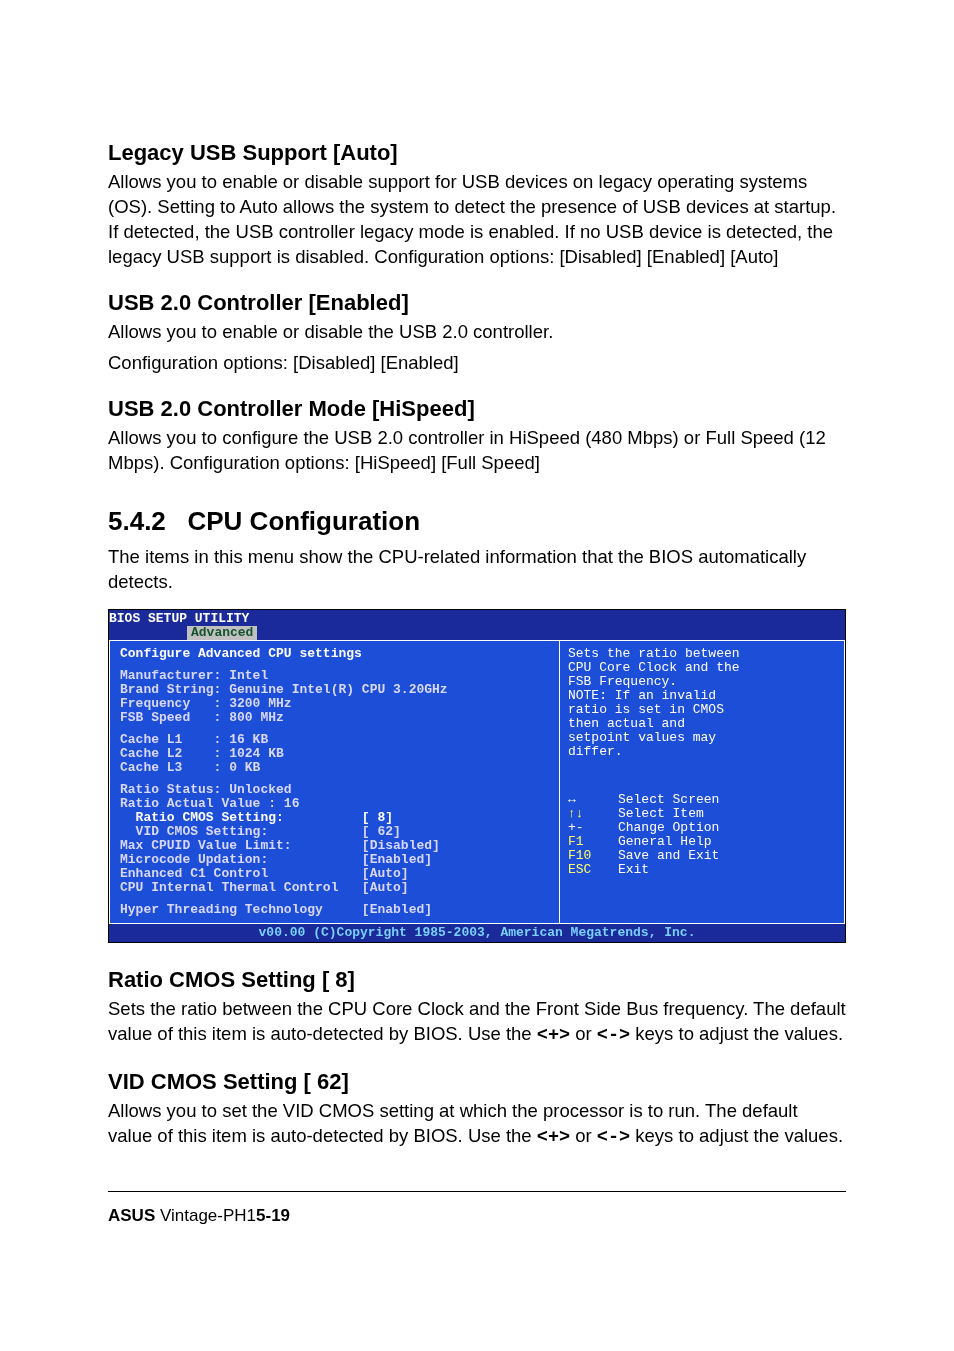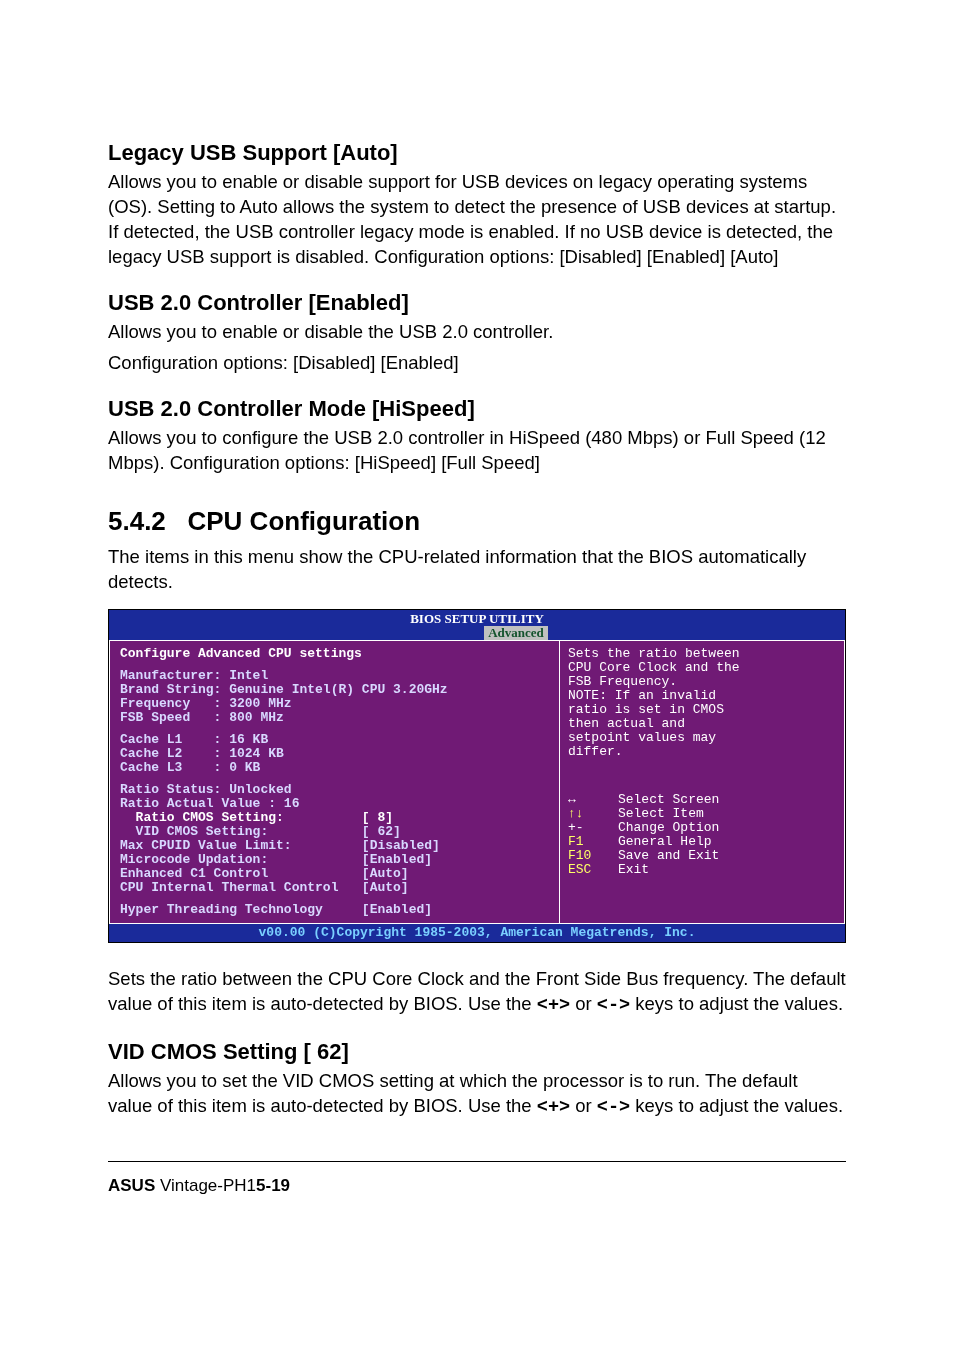--- a/index.html
+++ b/index.html
@@ -50,39 +50,37 @@
   .bios {
     margin: 14px 0 24px 0;
     font-family: "Courier New", monospace;
     font-size: 13px;
     line-height: 14px;
     color: #fff;
     border: 1px solid #000;
   }
   .bios-title {
     background: #1a2a9a;
-    text-align: center;
     font-weight: bold;
     padding: 2px 0 0 0;
     height: 28px;
-    font-family: Liberation Serif, serif;
   }
   .bios-title .tt { display:block; }
   .bios-tab {
     display: inline-block;
     background: #c0c0c0;
     color: #14532d;
     font-weight: bold;
     padding: 0 4px;
     margin-left: 78px;
     margin-top: -1px;
   }
   .bios-body {
     display: flex;
-    background: #701a75;
+    background: #1d4ed8;
   }
   .bios-left {
     flex: 1.6;
     border: 1px solid #fff;
     border-right: none;
     padding: 6px 10px;
     color: #d8d8ff;
     font-weight: bold;
   }
   .bios-right {
@@ -191,20 +189,21 @@
           </div>
         <div class="nav-row">
             <span class="nav-key y">ESC</span>
             <span class="nav-lbl">Exit</span>
           </div>
       </div>
     </div>
     <div class="bios-copy">v00.00 (C)Copyright 1985-2003, American Megatrends, Inc.</div>
   </div>
 
+  <h2 class="option">Ratio CMOS Setting [ 8]</h2>
   <p class="body">
     <span>Sets the ratio between the CPU Core Clock and the Front Side Bus frequency. The default value of this item is auto-detected by BIOS. Use the </span><span class="mono">&lt;+&gt;</span><span> or </span><span class="mono">&lt;-&gt;</span><span> keys to adjust the values.</span>
   </p>
 
   <h2 class="option">VID CMOS Setting [ 62]</h2>
   <p class="body">
     <span>Allows you to set the VID CMOS setting at which the processor is to run. The default value of this item is auto-detected by BIOS. Use the </span><span class="mono">&lt;+&gt;</span><span> or </span><span class="mono">&lt;-&gt;</span><span> keys to adjust the values.</span>
   </p>
 
   <hr class="footer-rule">

